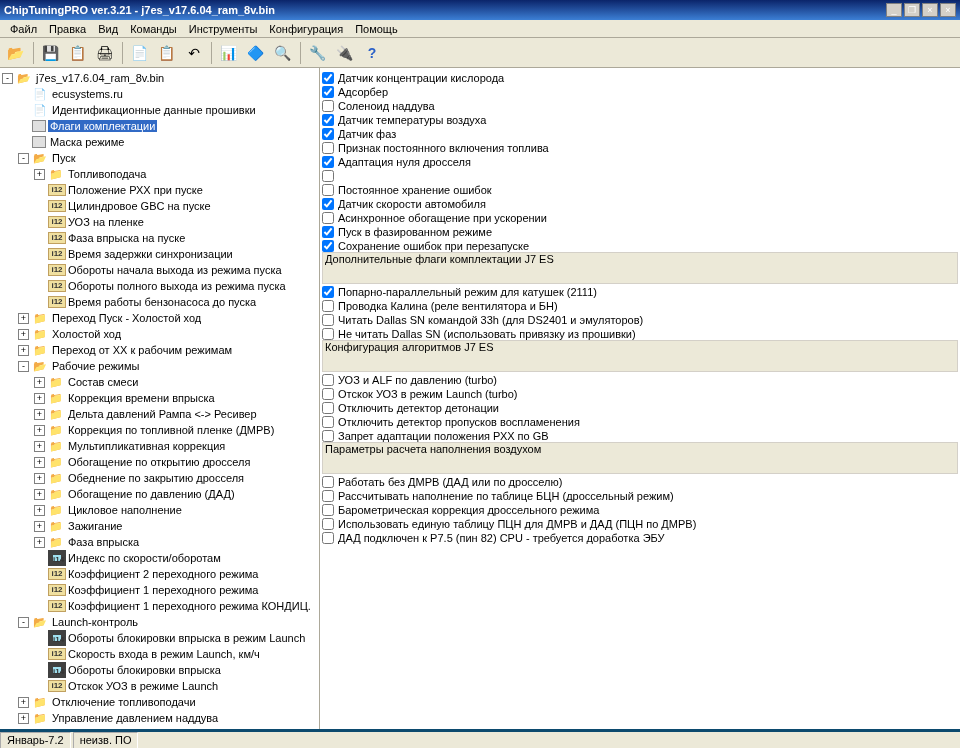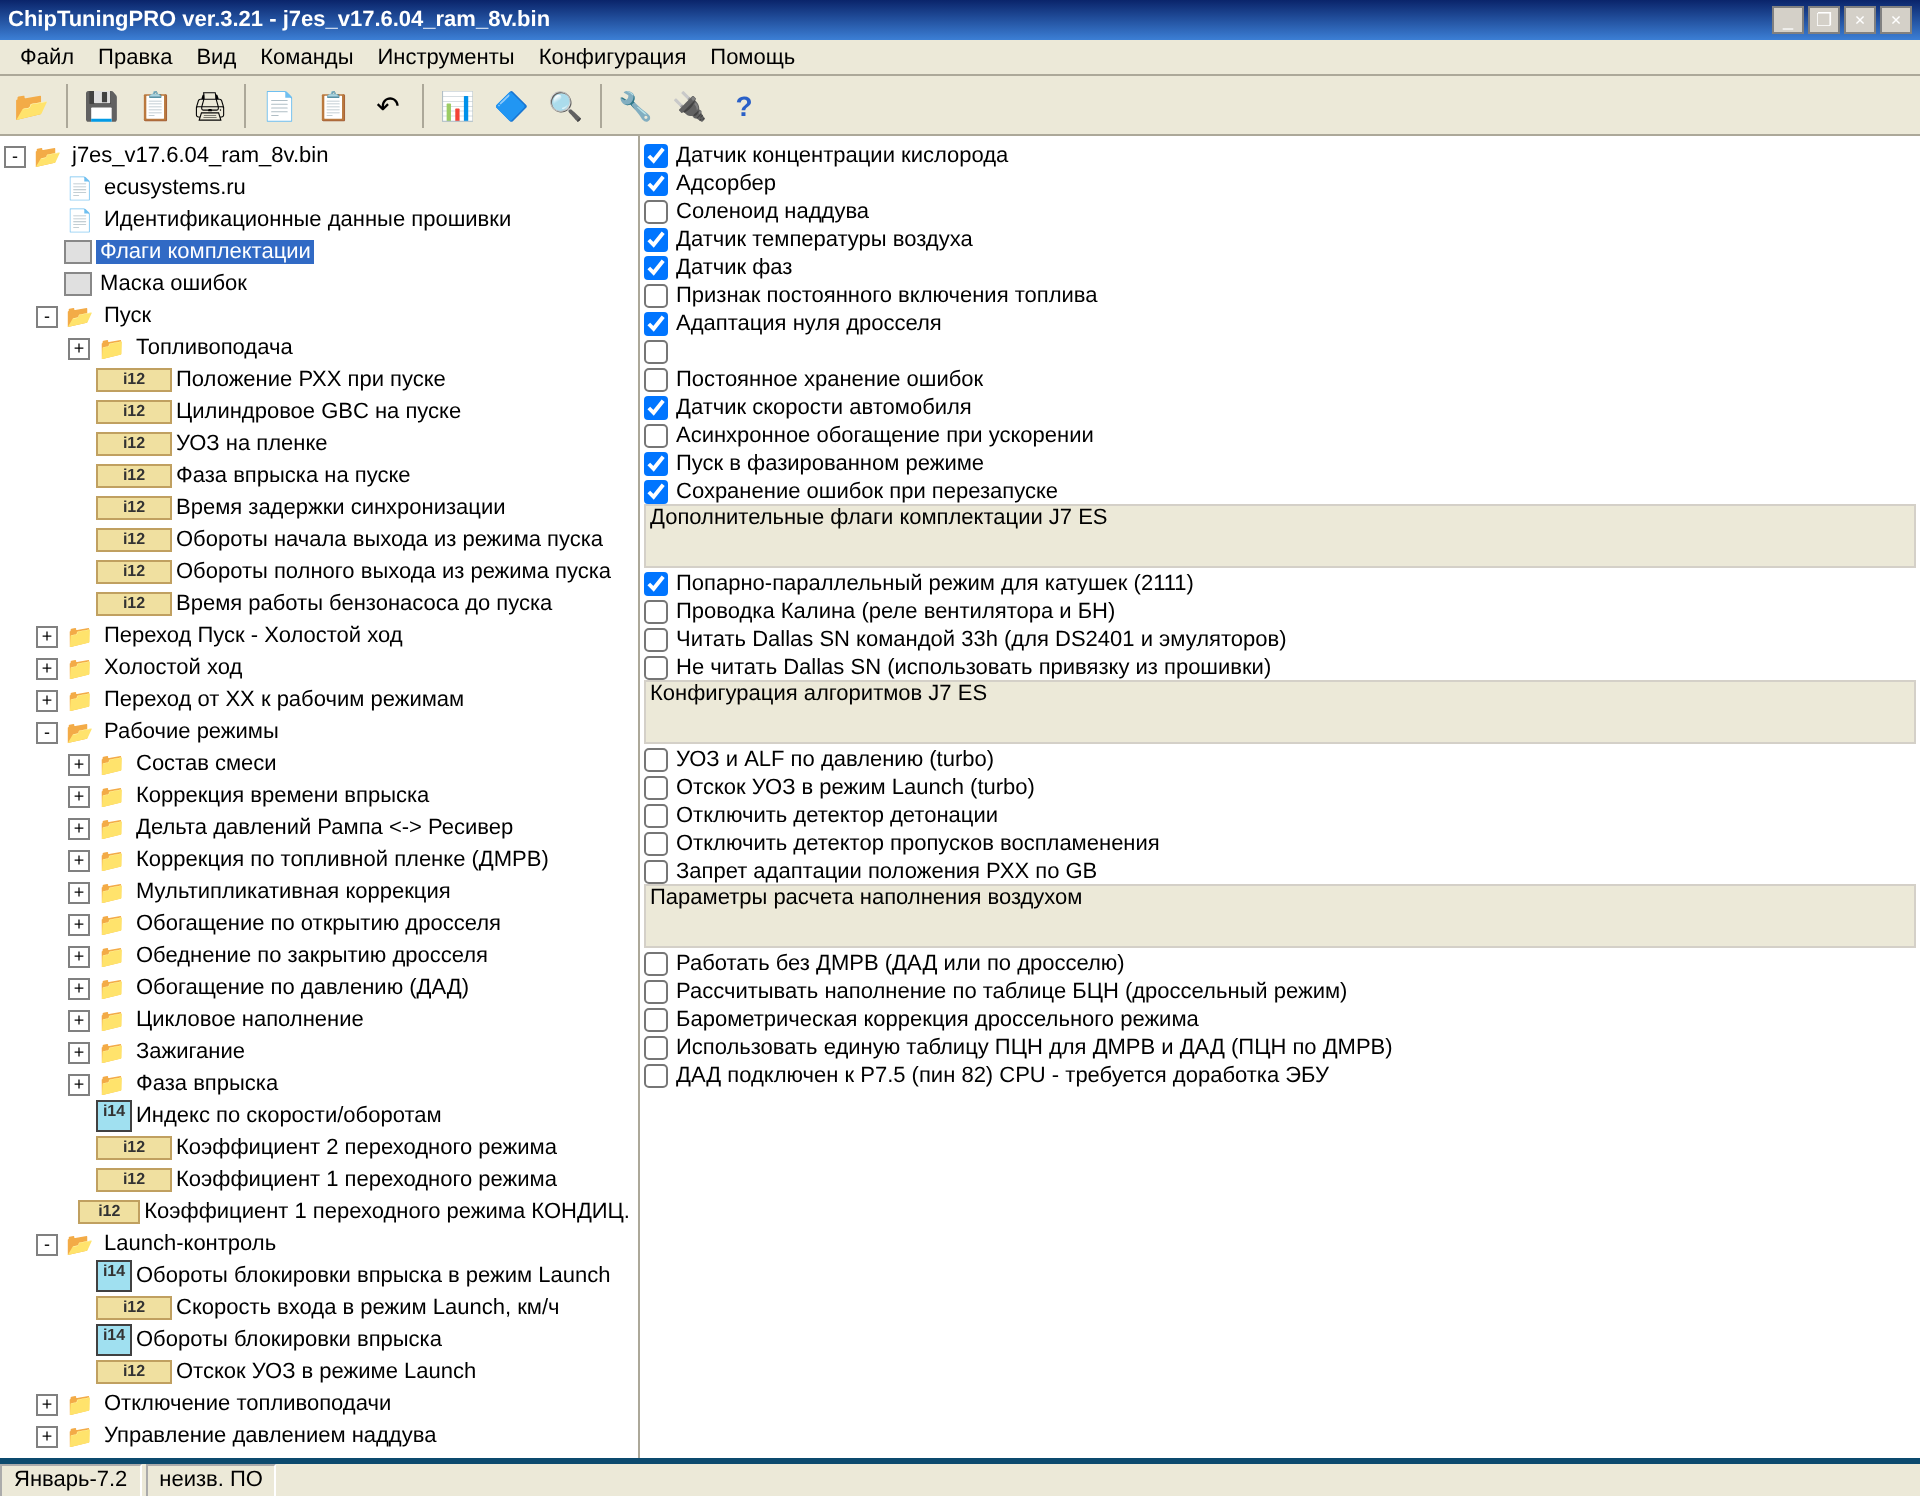--- a/index.html
+++ b/index.html
@@ -16,22 +16,22 @@
 .workarea{display:flex;height:calc(100% - 87px);background:#fff}
 .tree-panel{width:320px;border-right:1px solid #aca899;overflow:auto;background:#fff;padding:2px}
 .check-panel{flex:1;overflow:auto;background:#fff;padding:2px}
 .tree-row{display:flex;align-items:center;height:16px;white-space:nowrap;cursor:default}
 .exp{width:11px;height:11px;border:1px solid #808080;margin-right:3px;text-align:center;line-height:9px;font-size:9px;background:#fff;cursor:pointer}
 .exp-none{width:14px}
 .ico{width:16px;height:14px;margin-right:2px;display:inline-flex;align-items:center;justify-content:center;font-size:11px}
 .ico-fld{color:#d4a017}
 .ico-fld-o{color:#c9992f}
 .ico-doc{color:#555}
-.ico-i12{background:#f0e0a0;color:#333;font-size:8px;font-weight:bold;border:1px solid #c0a060;width:38px;height:12px;line-height:10px;text-align:center}
-.ico-i14{background:#a0e0f0;color:#333;font-size:8px;font-weight:bold;border:1px solid #404040;width:18px;height:16px;line-height:10px;text-align:center}
+.ico-i12{background:#f0e0a0;color:#333;font-size:8px;font-weight:bold;border:1px solid #c0a060;width:18px;height:12px;line-height:10px;text-align:center}
+.ico-i14{background:#a0e0f0;color:#333;font-size:8px;font-weight:bold;border:5px solid #404040;width:18px;height:16px;line-height:10px;text-align:center}
 .ico-fn{background:#e0e0e0;border:1px solid #888;width:14px;height:12px}
 .tree-label{padding:0 2px}
 .tree-sel{background:#316ac5;color:#fff}
 .ind{display:inline-block}
 .check-row{display:flex;align-items:flex-end;height:14px;white-space:nowrap}
 .check-row input{margin-right:4px;width:12px;height:12px}
 .check-header{background:#ece9d8;font-weight:normal;height:32px;padding-left:2px;border:1px solid #d4d0c8}
 .statusbar{height:19px;background:#ece9d8;border-top:3px solid #0c4a6e;display:flex;align-items:center}
 .status-cell{border:1px inset #fff;padding:1px 6px;height:17px;margin-right:2px}
 </style>
@@ -101,21 +101,21 @@
       <div class="tree-row">
         <span class="ind" style="width: 16px;"></span>
         <span class="exp-none"></span>
         <span class="ico ico-fn"></span>
         <span class="tree-label tree-sel">Флаги комплектации</span>
       </div>
       <div class="tree-row">
         <span class="ind" style="width: 16px;"></span>
         <span class="exp-none"></span>
         <span class="ico ico-fn"></span>
-        <span class="tree-label">Маска ошибок</span>
+        <span class="tree-label">Маска режиме</span>
       </div>
       <div class="tree-row">
         <span class="ind" style="width: 16px;"></span>
         <span class="exp">-</span>
         <span class="ico ico-fld-o">📂</span>
         <span class="tree-label">Пуск</span>
       </div>
       <div class="tree-row">
         <span class="ind" style="width: 32px;"></span>
         <span class="exp">+</span>

